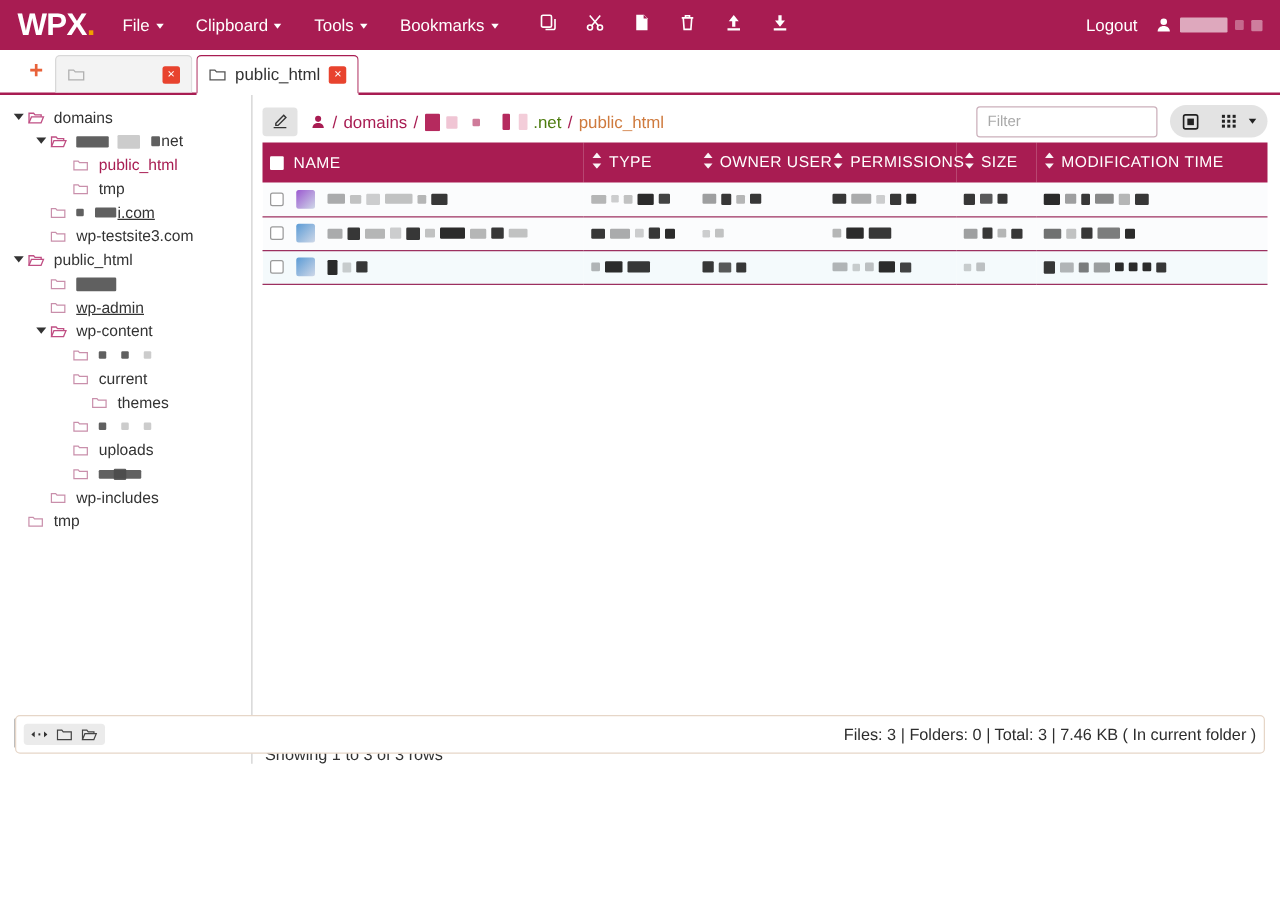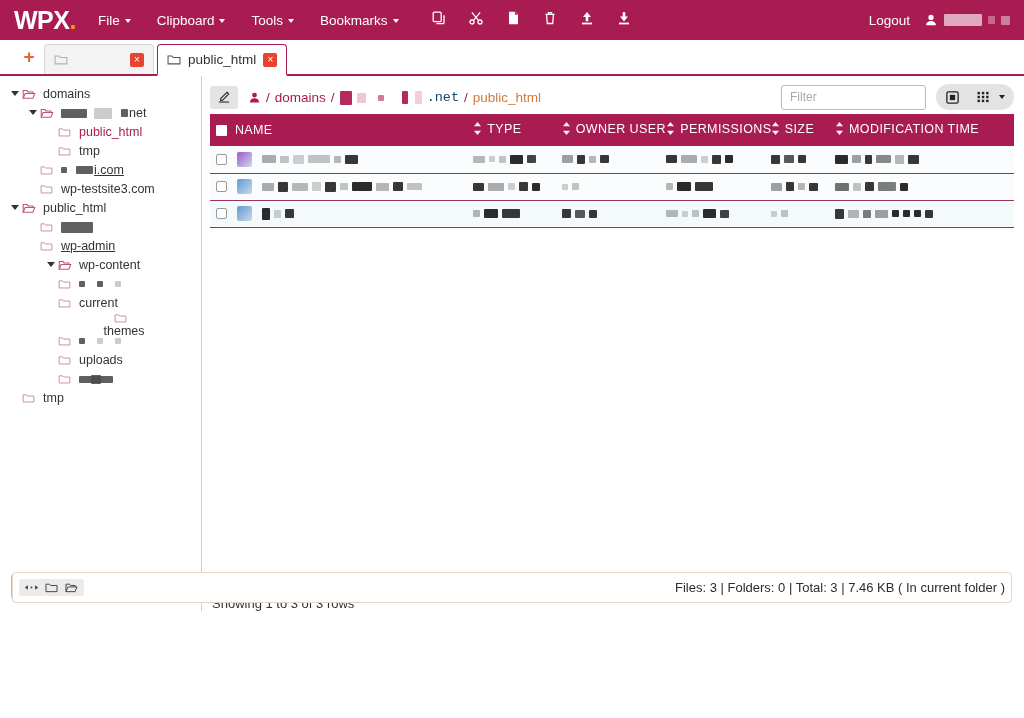--- a/index.html
+++ b/index.html
@@ -553,21 +553,21 @@
         </div>
         <div class="node" style="padding-left: 26px; text-decoration: underline;">
           <span class="twisty"></span>
           <span class="ficon">
             <svg width="13" height="12" viewBox="0 0 16 13" fill="none" stroke="#c98fab" stroke-width="1.2">
               <path d="M1.4 11.4V2.6h4.2l1.3 1.5h7.7v7.3z"></path>
             </svg>
           </span>
           <span class="lbl">wp-admin</span>
         </div>
-        <div class="node" style="padding-left: 44px;">
+        <div class="node" style="padding-left: 26px;">
           <span class="twisty">
             <i></i>
           </span>
           <span class="ficon">
             <svg width="14" height="12" viewBox="0 0 16 13" fill="none" stroke="#c04f84" stroke-width="1.2">
               <path d="M1.4 11.4V2.6h4.2l1.3 1.5h5.6v1.6"></path>
               <path d="M1.4 11.4 3.6 6h11l-2.2 5.4z"></path>
             </svg>
           </span>
           <span class="lbl">wp-content</span>
@@ -583,21 +583,21 @@
         </div>
         <div class="node" style="padding-left: 44px;">
           <span class="twisty"></span>
           <span class="ficon">
             <svg width="13" height="12" viewBox="0 0 16 13" fill="none" stroke="#c98fab" stroke-width="1.2">
               <path d="M1.4 11.4V2.6h4.2l1.3 1.5h7.7v7.3z"></path>
             </svg>
           </span>
           <span class="lbl">current</span>
         </div>
-        <div class="node" style="padding-left: 44px; flex-direction: column;">
+        <div class="node" style="padding-left: 59px;">
           <span class="twisty"></span>
           <span class="ficon">
             <svg width="13" height="12" viewBox="0 0 16 13" fill="none" stroke="#c98fab" stroke-width="1.2">
               <path d="M1.4 11.4V2.6h4.2l1.3 1.5h7.7v7.3z"></path>
             </svg>
           </span>
           <span class="lbl">themes</span>
         </div>
         <div class="node" style="padding-left: 44px;">
           <span class="twisty"></span>
@@ -618,20 +618,29 @@
           <span class="lbl">uploads</span>
         </div>
         <div class="node" style="padding-left: 44px;">
           <span class="twisty"></span>
           <span class="ficon">
             <svg width="13" height="12" viewBox="0 0 16 13" fill="none" stroke="#c98fab" stroke-width="1.2">
               <path d="M1.4 11.4V2.6h4.2l1.3 1.5h7.7v7.3z"></path>
             </svg>
           </span>
           <span class="lbl"><span class="sb-redact" style="width:34px;height:7px;"></span><span class="sb-redact" style="width:10px;height:9px;margin-left:-22px;"></span></span>
+        </div>
+        <div class="node" style="padding-left: 26px;">
+          <span class="twisty"></span>
+          <span class="ficon">
+            <svg width="13" height="12" viewBox="0 0 16 13" fill="none" stroke="#c98fab" stroke-width="1.2">
+              <path d="M1.4 11.4V2.6h4.2l1.3 1.5h7.7v7.3z"></path>
+            </svg>
+          </span>
+          <span class="lbl">wp-includes</span>
         </div>
         <div class="node" style="padding-left: 8px;">
           <span class="twisty"></span>
           <span class="ficon">
             <svg width="13" height="12" viewBox="0 0 16 13" fill="none" stroke="#c98fab" stroke-width="1.2">
               <path d="M1.4 11.4V2.6h4.2l1.3 1.5h7.7v7.3z"></path>
             </svg>
           </span>
           <span class="lbl">tmp</span>
         </div>
@@ -661,21 +670,21 @@
         <span class="sep">/</span>
         <a>domains</a>
         <span class="sep">/</span>
         <span>
           <span class="cr-redact" style="width:12px;height:14px;background:#b52a5e;"></span>
           <span class="cr-redact" style="width:9px;height:10px;background:#f0c5d4;margin-left:2px;"></span>
           <span class="cr-redact" style="width:6px;height:6px;background:#cf7b9a;margin-left:8px;"></span>
           <span class="cr-redact" style="width:6px;height:13px;background:#b52a5e;margin-left:14px;"></span>
           <span class="cr-redact" style="width:7px;height:13px;background:#f3cdd9;margin-left:3px;"></span>
         </span>
-        <span style="color:#0c4a6e;font-family:Liberation Mono, monospace;">.net</span>
+        <span style="color:#4d7c0f;">.net</span>
         <span class="sep">/</span>
         <span class="cur">public_html</span>
       </div>
 
       <div class="pathbar-right">
         <input class="filter-input" placeholder="Filter" style="">
         <div class="btn-group">
           <span class="gb">
             <svg width="15" height="15" viewBox="0 0 16 16" fill="none" stroke="#222" stroke-width="1.4">
               <rect x="2" y="2" width="12" height="12" rx="1.6"></rect>

